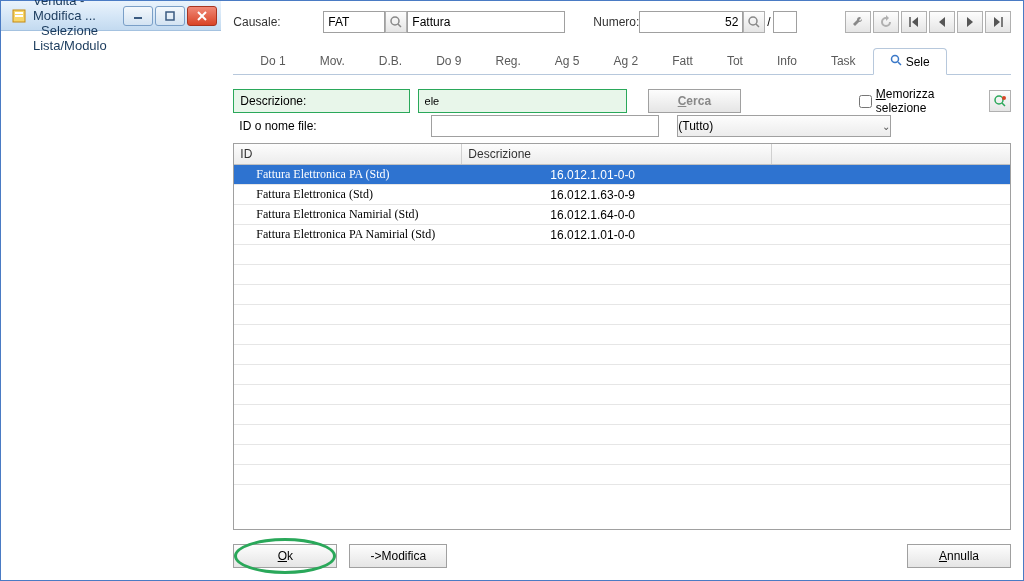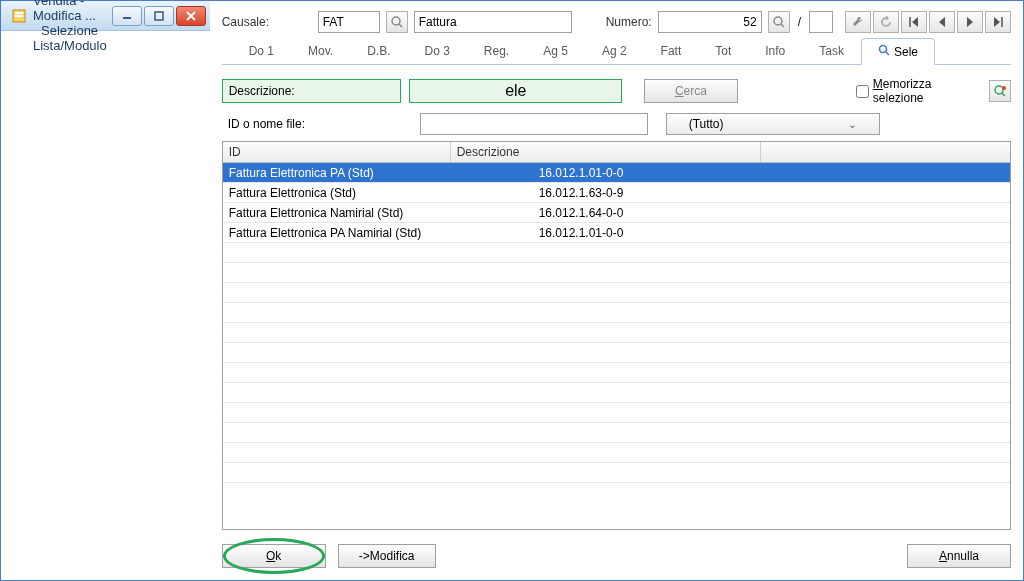--- a/index.html
+++ b/index.html
@@ -6,60 +6,60 @@
     body { font-family: "Segoe UI", Tahoma, sans-serif; font-size: 12px; background: #fff; }
     .window { width: 1024px; height: 581px; border: 1px solid #4a7bc4; display: flex; flex-direction: row; background: #fff; }
     .titlebar { height: 30px; background: linear-gradient(to bottom, #eaf3fc 0%, #d6e7f7 50%, #c3daf0 100%); display: flex; align-items: center; padding: 0 4px; border-bottom: 1px solid #a4c2e0; }
     .titlebar-icon { width: 16px; height: 16px; margin: 0 6px; display: inline-flex; align-items: center; justify-content: center; }
     .titlebar-text { flex: 1; color: #1a3a5c; font-size: 13px; }
     .sub-title { margin-left: 8px; }
     .window-controls { display: flex; gap: 2px; }
     .wbtn { width: 30px; height: 20px; border: 1px solid #7a9fc7; border-radius: 3px; background: linear-gradient(to bottom, #f4f8fc, #d3e3f2); display: flex; align-items: center; justify-content: center; font-size: 10px; cursor: pointer; }
     .wbtn.close { background: linear-gradient(to bottom, #f08977, #d94426); border-color: #a83420; color: #fff; font-weight: bold; }
     .content { flex: 1; padding: 10px 12px 12px; display: flex; flex-direction: column; }
-    .row1 { display: flex; align-items: center; gap: 6px; margin-bottom: 4px; }
+    .row1 { display: flex; align-items: center; margin-bottom: 14px; }
     .lbl { color: #333; }
     .causale-lbl { width: 90px; }
     .txt { border: 1px solid #a0a0a0; background: #fff; height: 22px; padding: 0 4px; font-size: 12px; }
     .txt.fat { width: 62px; }
     .iconbtn-small { width: 22px; height: 22px; border: 1px solid #b0b0b0; background: linear-gradient(to bottom, #fdfdfd, #e5e5e5); display: inline-flex; align-items: center; justify-content: center; cursor: pointer; }
     .txt.fattura { width: 158px; }
     .numero-lbl { margin-left: 28px; }
     .txt.numero { width: 104px; text-align: right; }
     .slash { margin: 0 2px; }
     .txt.numext { width: 24px; }
     .spacer { flex: 1; }
     .toolbar-right { display: flex; gap: 2px; }
     .toolbar-right .iconbtn-small { width: 26px; }
     .tabs { display: flex; border-bottom: 1px solid #b7c8dc; padding-left: 10px; margin-bottom: 12px; }
     .tab { padding: 5px 16px; color: #5a5a5a; font-size: 12px; cursor: pointer; border: 1px solid transparent; border-bottom: none; position: relative; top: 1px; }
     .tab.active { background: #fff; border: 1px solid #b7c8dc; border-bottom: 1px solid #fff; border-radius: 4px 4px 0 0; color: #000; }
     .tab .mag { margin-right: 4px; }
-    .filter-row { display: flex; align-items: center; gap: 8px; margin-bottom: 8px; }
+    .filter-row { display: flex; align-items: center; gap: 8px; margin-bottom: 0; }
     .fr-lbl-box { width: 192px; height: 24px; border: 1px solid #2aa85a; background: #e8f6ea; display: flex; align-items: center; padding: 0 6px; }
     .fr-input-box { width: 228px; height: 24px; border: 1px solid #2aa85a; background: #e8f6ea; display: flex; align-items: center; padding: 0 6px; }
-    .fr-input-box input { border: none; background: transparent; width: 100%; outline: none; font-size: 16px; text-align: center; }
+    .fr-input-box input { border: none; background: transparent; width: 100%; outline: none; font-size: 11px; }
     .btn { height: 24px; border: 1px solid #a0a0a0; background: linear-gradient(to bottom, #fdfdfd, #e5e5e5); padding: 0 18px; font-size: 12px; cursor: pointer; color: #888; }
-    .btn.cerca { width: 98px; }
+    .btn.cerca { width: 98px; font-weight: bold; }
     .chk-wrap { display: flex; align-items: center; gap: 4px; margin-left: 110px; }
     .iconbtn-color { width: 24px; height: 22px; border: 1px solid #b0b0b0; background: linear-gradient(to bottom, #fdfdfd, #e5e5e5); display: inline-flex; align-items: center; justify-content: center; margin-left: 4px; cursor: pointer; }
     .filter-row2 { display: flex; align-items: center; gap: 6px; margin-bottom: 6px; }
     .fr2-lbl { width: 192px; padding-left: 6px; }
     .fr2-input { width: 228px; height: 22px; border: 1px solid #a0a0a0; padding: 0 4px; font-size: 12px; }
-    .combo { width: 214px; height: 22px; border: 1px solid #a0a0a0; background: linear-gradient(to bottom, #fdfdfd, #ececec); display: flex; align-items: center; justify-content: space-between; padding: 0 22px; cursor: pointer; gap: 24px; }
+    .combo { width: 214px; height: 22px; border: 1px solid #a0a0a0; background: linear-gradient(to bottom, #fdfdfd, #ececec); display: flex; align-items: center; justify-content: space-between; padding: 0 0; cursor: pointer; gap: 24px; }
     .combo .chev { font-size: 10px; color: #555; }
     .grid { flex: 1; border: 1px solid #a0a0a0; background: #fff; overflow: hidden; }
     .grid-header { display: flex; background: linear-gradient(to bottom, #fdfdfd, #ececec); border-bottom: 1px solid #c0c0c0; }
     .gh-cell { border-right: 1px solid #d0d0d0; padding: 3px 6px; color: #333; font-size: 12px; }
     .gh-desc { width: 310px; }
     .gh-id { width: 228px; }
     .gh-rest { flex: 1; border-right: none; }
     .grid-body { }
     .grid-row { display: flex; border-bottom: 1px solid #e6e6e6; height: 20px; align-items: center; }
-    .gc-desc { width: 310px; padding: 0 6px; }
+    .gc-desc { width: 310px; padding: 0 22px; font-family: Liberation Serif, serif; }
     .gc-id { width: 228px; padding: 0 6px; }
     .gc-rest { flex: 1; }
     .grid-row.selected { background: #2e73d0; color: #fff; }
     .grid-row.selected .gc-rest { background: #fff; }
     .footer { display: flex; align-items: center; gap: 12px; margin-top: 14px; }
     .btn-footer { height: 24px; width: 104px; border: 1px solid #a0a0a0; background: linear-gradient(to bottom, #fdfdfd, #e5e5e5); font-size: 12px; cursor: pointer; }
     .ok-wrap { position: relative; display: inline-flex; align-items: center; justify-content: center; }
     .ok-circle { position: absolute; width: 102px; height: 36px; border: 3px solid #2aa85a; border-radius: 50%; pointer-events: none; }
     .underline-letter { text-decoration: underline; }
   </style>
@@ -155,21 +155,21 @@
               <line x1="10" y1="1" x2="10" y2="11" stroke="#555" stroke-width="1.5"></line>
             </svg>
           </div>
       </div>
     </div>
 
     <div class="tabs" id="tab-bar">
         <div class="tab"><span>Do 1</span></div>
         <div class="tab"><span>Mov.</span></div>
         <div class="tab"><span>D.B.</span></div>
-        <div class="tab"><span>Do 3</span></div>
+        <div class="tab"><span>Do 9</span></div>
         <div class="tab"><span>Reg.</span></div>
         <div class="tab"><span>Ag 5</span></div>
         <div class="tab"><span>Ag 2</span></div>
         <div class="tab"><span>Fatt</span></div>
         <div class="tab"><span>Tot</span></div>
         <div class="tab"><span>Info</span></div>
         <div class="tab"><span>Task</span></div>
         <div class="tab active"><span class="mag"><svg width="12" height="12" viewBox="0 0 12 12">
               <circle cx="5" cy="5" r="3.5" fill="none" stroke="#3a78c8" stroke-width="1.5"></circle>
               <line x1="8" y1="8" x2="11" y2="11" stroke="#3a78c8" stroke-width="1.5"></line>

